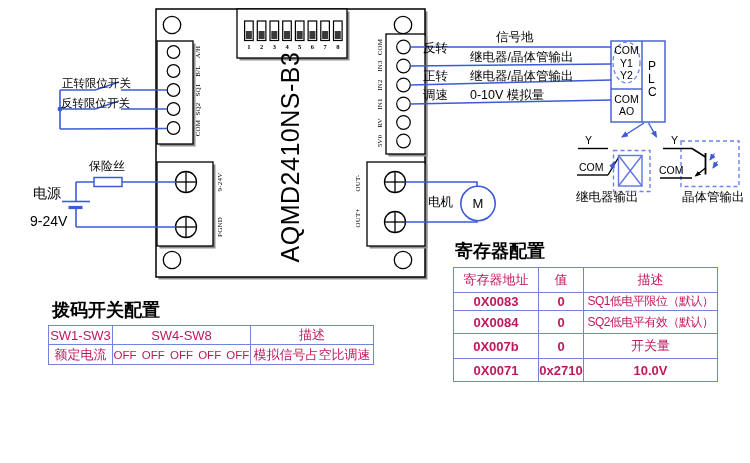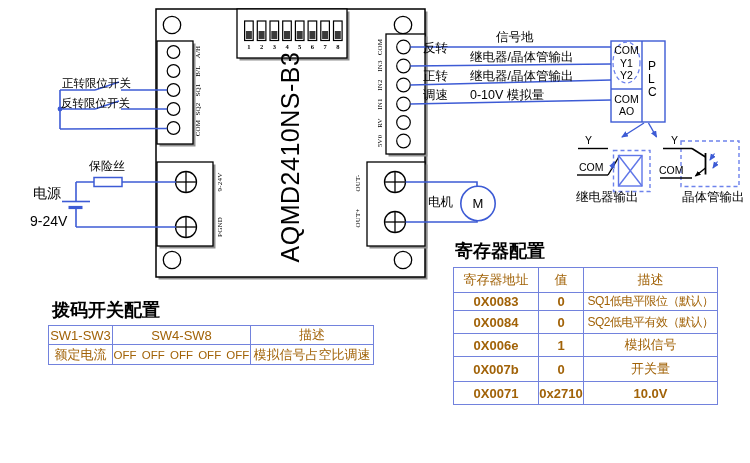--- a/index.html
+++ b/index.html
@@ -12,21 +12,21 @@
   .lbl { position:absolute; white-space:nowrap; color:#000; line-height:1.1;
          font-family:"Liberation Sans", sans-serif; }
   .rot { transform: translate(-50%,-50%) rotate(-90deg); }
   .pin { font-size:7px; font-family:"Liberation Serif", serif; letter-spacing:0.2px; }
   .dipnum { position:absolute; font-size:6.5px; font-weight:bold;
             font-family:"Liberation Serif", serif; transform:translateX(-50%); }
   .title { font-size:18px; font-weight:bold; }
   .boardname { font-size:25px; letter-spacing:0.5px; color:#000; }
   table { position:absolute; border-collapse:collapse; table-layout:fixed; background:#fff; }
   td { border:1.5px solid #7282dd; text-align:center; vertical-align:middle;
-       font-size:13px; color:#a16207; overflow:hidden; }
+       font-size:13px; color:#be185d; overflow:hidden; }
   .bold { font-weight:bold; }
   .offcell { font-size:11.5px; word-spacing:2px; }
   .descsm { font-size:12px; letter-spacing:-0.5px; white-space:nowrap; }
   .plcpin { position:absolute; left:611px; width:31px; text-align:center;
             font-size:10.5px; color:#000; line-height:1; }
 </style>
 </head>
 <body>
 
 <div id="stage">
@@ -319,25 +319,20 @@
       <td class="bold" style="height:18px">0X0083</td>
       <td class="bold">0</td>
       <td class="descsm">SQ1低电平限位（默认）</td>
     </tr>
     <tr>
       <td class="bold" style="height:23px">0X0084</td>
       <td class="bold">0</td>
       <td class="descsm">SQ2低电平有效（默认）</td>
     </tr>
     <tr>
-      <td class="bold" style="height:23px">0X006e</td>
-      <td class="bold">1</td>
-      <td>模拟信号</td>
-    </tr>
-    <tr>
       <td class="bold" style="height:25px">0X007b</td>
       <td class="bold">0</td>
       <td>开关量</td>
     </tr>
     <tr>
       <td class="bold" style="height:23px">0X0071</td>
       <td class="bold">0x2710</td>
       <td class="bold">10.0V</td>
     </tr>
   </tbody>

